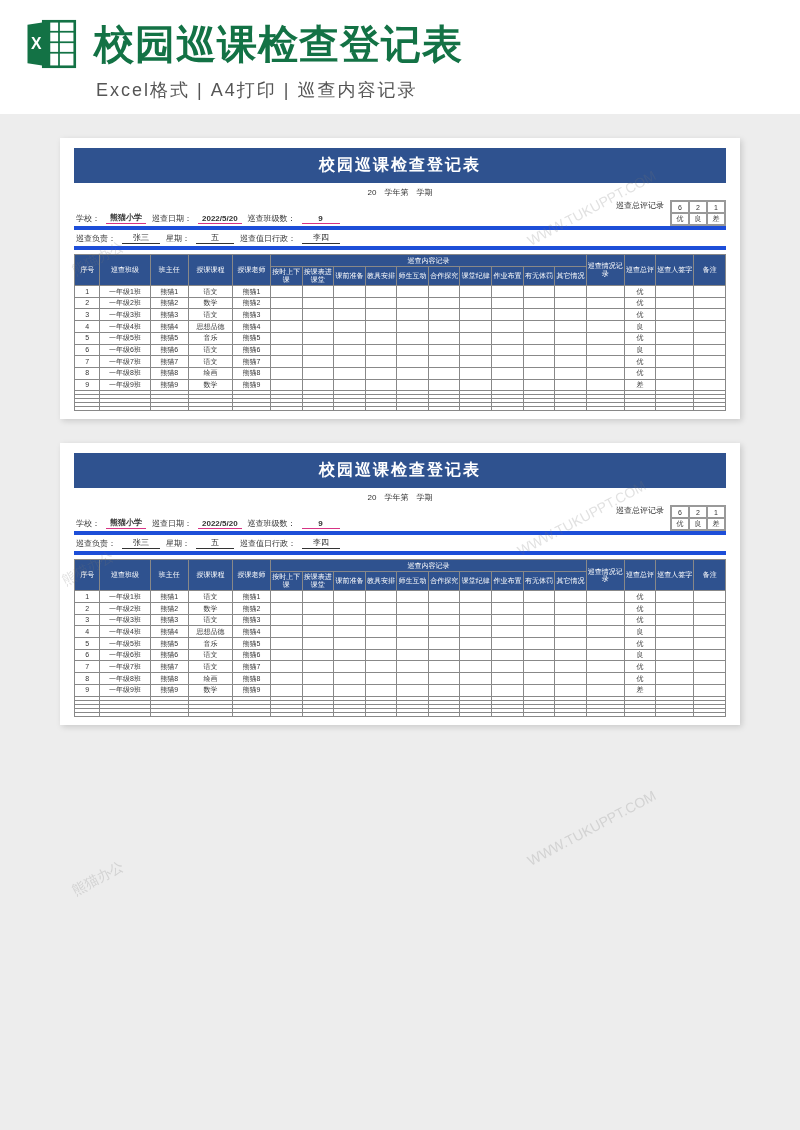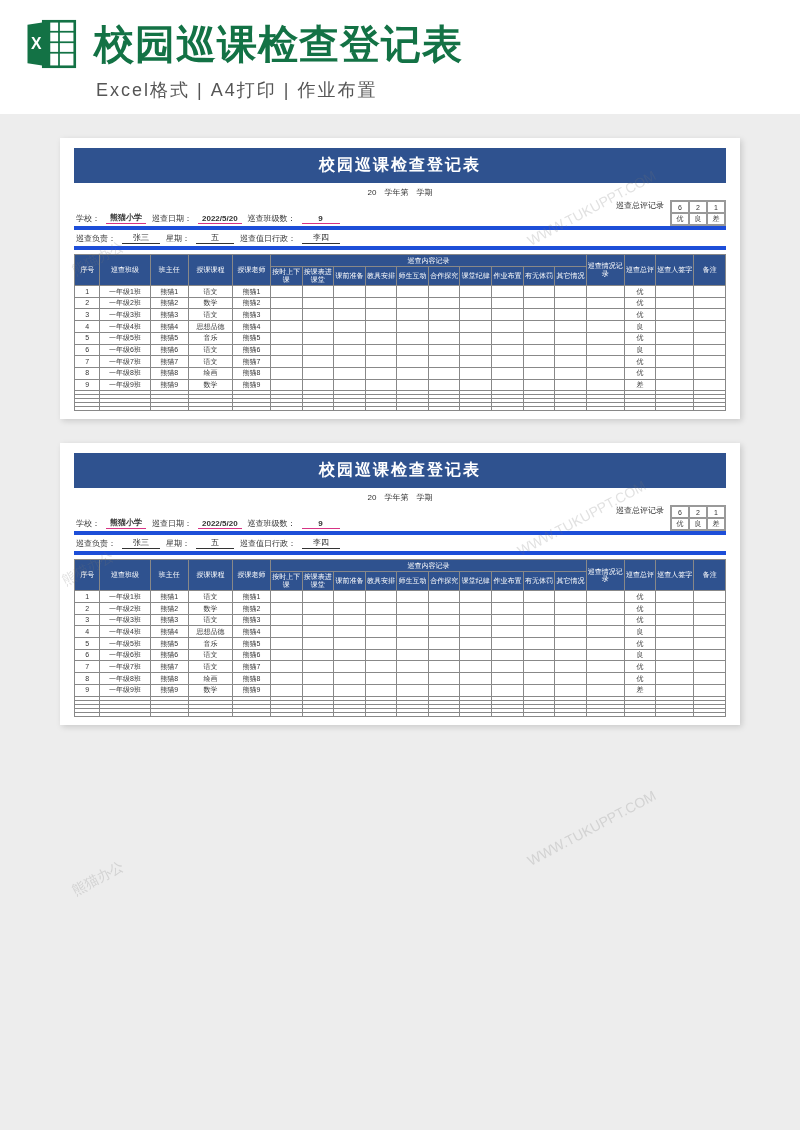--- a/index.html
+++ b/index.html
@@ -33,21 +33,21 @@
     <rect x="22" y="6" width="36" height="52" fill="#fff" stroke="#137245" stroke-width="3"></rect>
     <line x1="40" y1="6" x2="40" y2="58" stroke="#137245" stroke-width="2"></line>
     <line x1="22" y1="18" x2="58" y2="18" stroke="#137245" stroke-width="2"></line>
     <line x1="22" y1="30" x2="58" y2="30" stroke="#137245" stroke-width="2"></line>
     <line x1="22" y1="42" x2="58" y2="42" stroke="#137245" stroke-width="2"></line>
     <polygon points="4,10 30,6 30,58 4,54" fill="#137245"></polygon>
     <text x="14" y="38" font-size="18" fill="#fff" font-weight="900" text-anchor="middle">X</text>
   </svg>
   <div class="top-title">校园巡课检查登记表</div>
 </div>
-<div class="sub-bar">Excel格式 | A4打印 | 作业布置</div>
+<div class="sub-bar">Excel格式 | A4打印 | 巡查内容记录</div>
 
 <div class="sheets">
     <div class="sheet">
       <div class="sheet-title-band">校园巡课检查登记表</div>
       <div class="sub-line">20　学年第　学期</div>
       <div class="meta">
         <div class="kv">
           <span class="lbl">学校：</span>
           <span class="val magenta">熊猫小学</span>
         </div>

